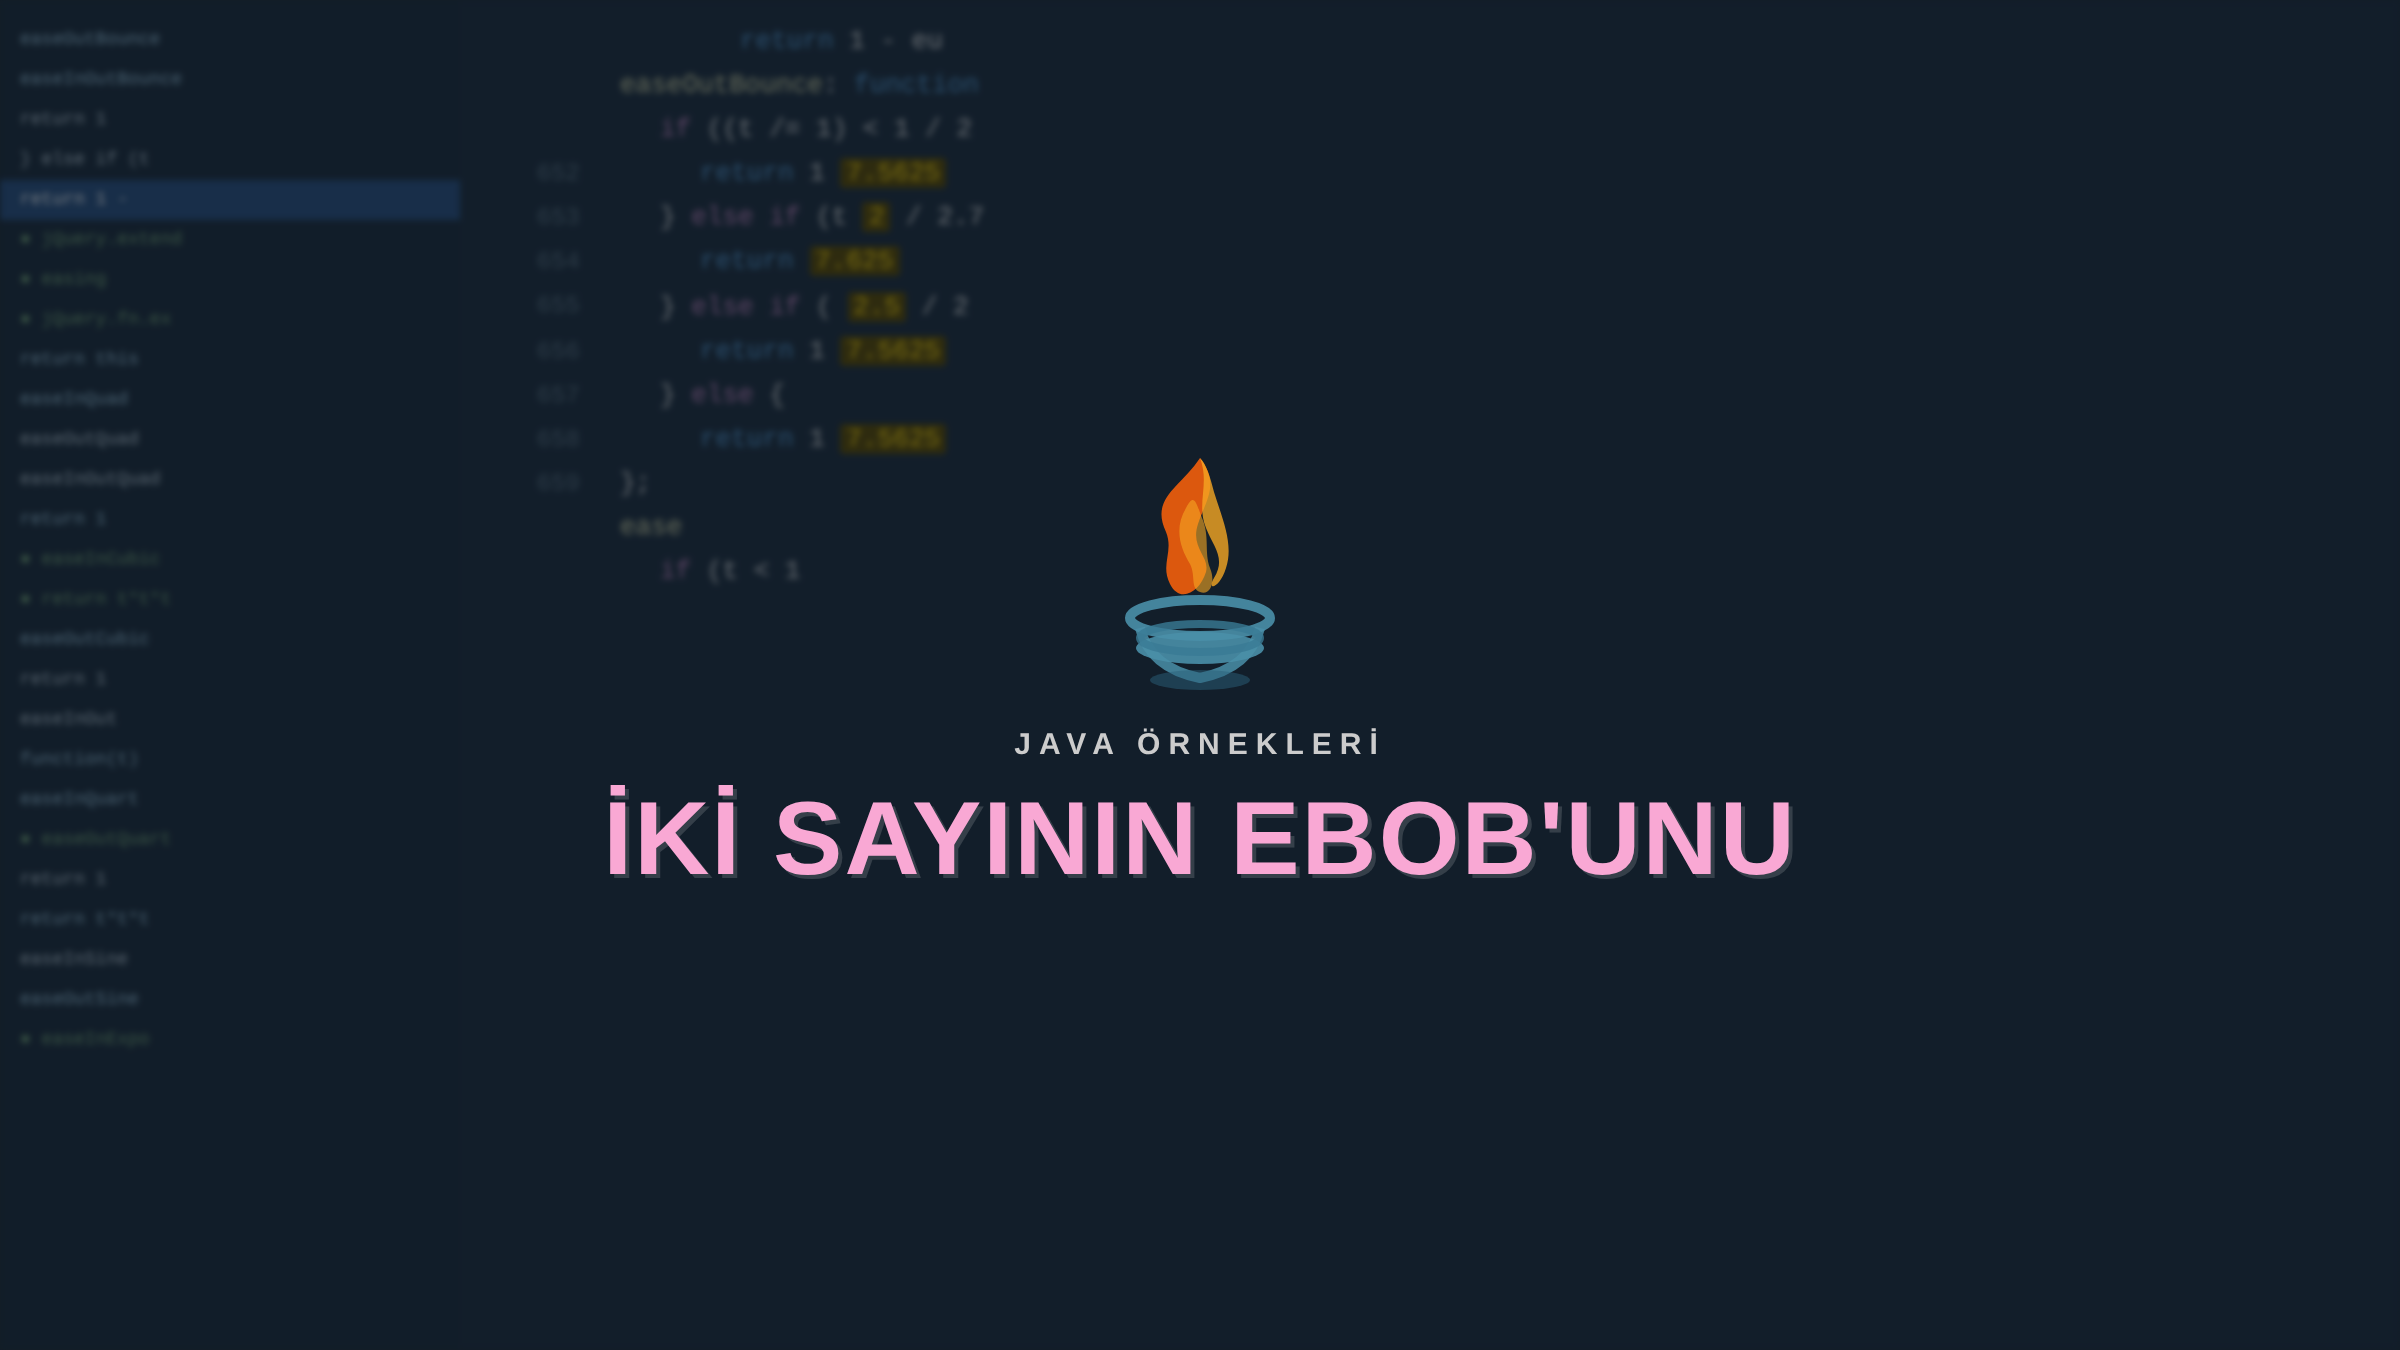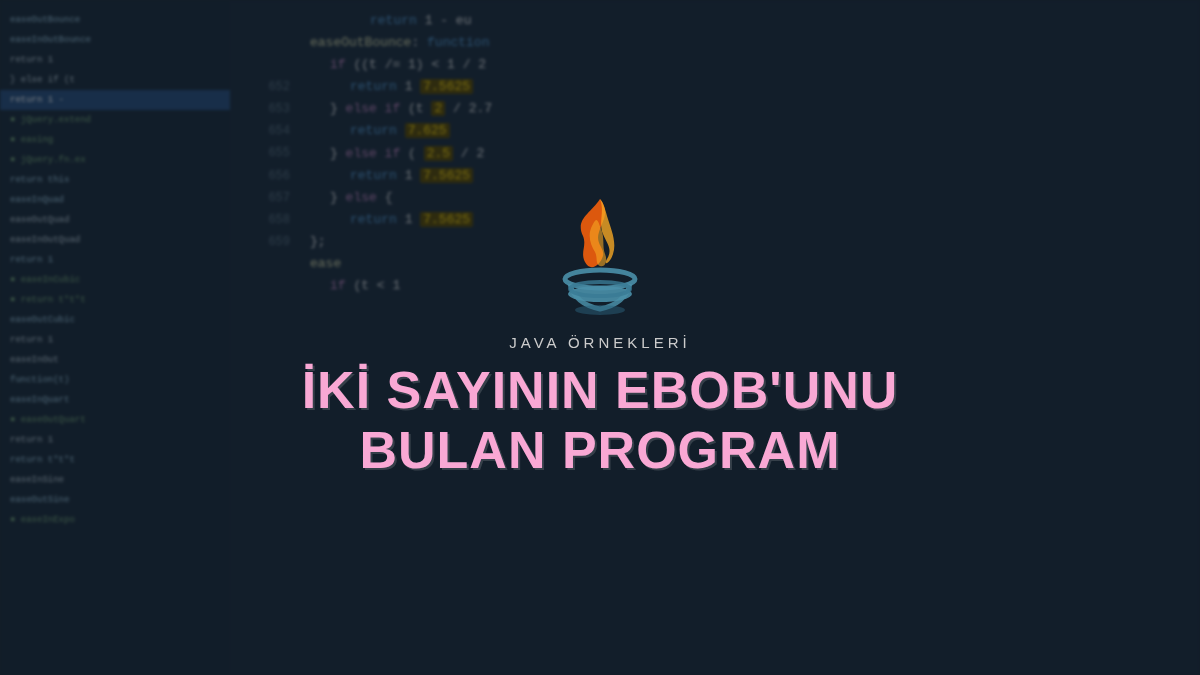--- a/index.html
+++ b/index.html
@@ -104,21 +104,21 @@
       position: relative;
     }
 
     .subtitle {
       color: #cccccc;
       font-family: Arial, sans-serif;
       font-size: 15px;
       letter-spacing: 4px;
       text-transform: uppercase;
       margin-bottom: 10px;
-      font-weight: 400;
+      font-weight: 700;
     }
 
     .main-title {
       color: #f9a8d4;
       font-family: Arial, sans-serif;
       font-size: 52px;
       font-weight: 900;
       text-align: center;
       line-height: 1.15;
       text-transform: uppercase;
@@ -232,15 +232,14 @@
 
       <ellipse cx="65" cy="95" rx="30" ry="7" fill="none" stroke="#3a7a95" stroke-width="4" opacity="0.8"></ellipse>
 
       <ellipse cx="65" cy="116" rx="25" ry="5" fill="#2a5f7a" opacity="0.5"></ellipse>
     </svg>
   </div>
 
   <div class="subtitle">JAVA ÖRNEKLERİ</div>
   <div class="main-title">
     <span>İKİ SAYININ EBOB'UNU</span><br>
-    <span>BULAN PROGRAM</span>
   </div>
 </div>
 
 </body></html>

